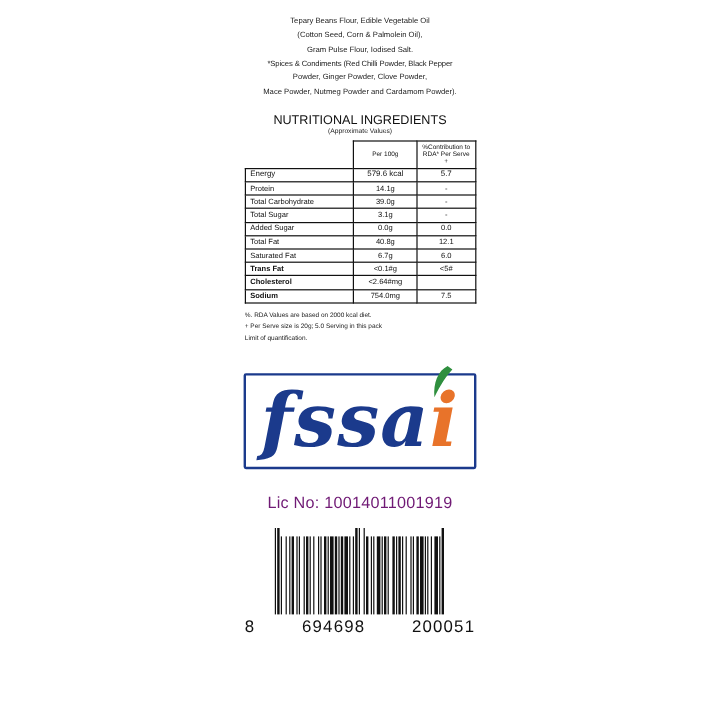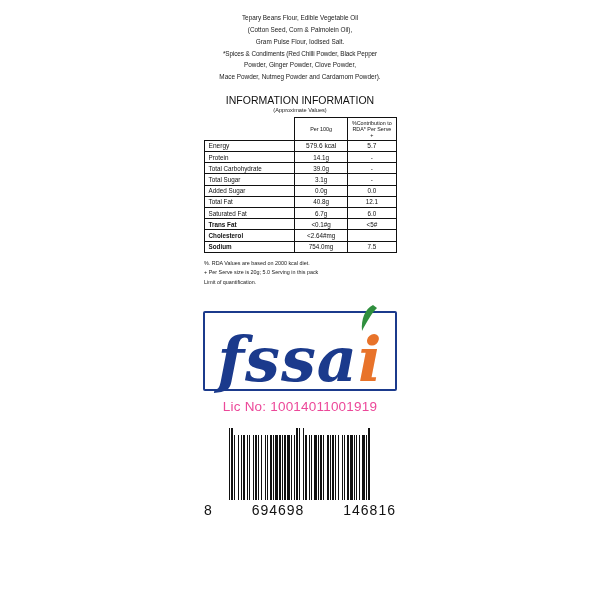--- a/index.html
+++ b/index.html
@@ -114,21 +114,21 @@
     border-radius: 2px;
     background: #fff;
     box-sizing: border-box;
   }
   .fssai-text {
     position: absolute;
     left: 0; top: 8px;
     width: 194px;
     height: 80px;
     display: flex;
-    align-items: flex-end;
+    align-items: center;
     justify-content: center;
     font-family: "DejaVu Serif", serif;
     font-weight: bold;
     font-style: italic;
     font-size: 62px;
     color: #1b3a8c;
     letter-spacing: 1px;
     line-height: 1;
   }
   .fssai-text .i-letter { color: #e8732a; }
@@ -137,21 +137,22 @@
     right: 18px;
     top: 0px;
     width: 26px;
     height: 30px;
   }
 
   
   .lic {
     text-align: center;
     font-size: 13.5px;
-    color: #ec4899;
+    color: #701a75;
+    margin-top: 12px;
     letter-spacing: .2px;
     white-space: nowrap;
   }
 
   
   .barcode-wrap {
     margin: 14px auto 0 auto;
     width: 196px;
   }
   .bars {
@@ -186,21 +187,21 @@
 
   <div class="ing-body">
     <div>Tepary Beans Flour, Edible Vegetable Oil</div>
     <div>(Cotton Seed, Corn &amp; Palmolein Oil),</div>
     <div>Gram Pulse Flour, Iodised Salt.</div>
     <div class="wide">*Spices &amp; Condiments (Red Chilli Powder, Black Pepper</div>
     <div>Powder, Ginger Powder, Clove Powder,</div>
     <div>Mace Powder, Nutmeg Powder and Cardamom Powder).</div>
   </div>
 
-  <div class="nutri-title">INFORMATION INFORMATION</div>
+  <div class="nutri-title">NUTRITIONAL INGREDIENTS</div>
   <div class="nutri-sub">(Approximate Values)</div>
 
   <table class="nutri">
     <thead>
       <tr>
         <td class="nm hdr-blank"></td>
         <td class="v1">Per 100g</td>
         <td class="v2">%Contribution to RDA* Per Serve +</td>
       </tr>
     </thead>
@@ -372,17 +373,17 @@
         <span class="short" style="width:3px"></span>
         <span style="width:1px;background:transparent"></span>
         <span class="short" style="width:1px"></span>
         <span style="width:1px;background:transparent"></span>
         <span style="width:2px"></span>
         <span style="width:1px;background:transparent"></span>
       </div>
     <div class="barcode-digits">
       <span>8</span>
       <span>694698</span>
-      <span>146816</span>
+      <span>200051</span>
     </div>
   </div>
 
 </div>
 
 </body></html>

